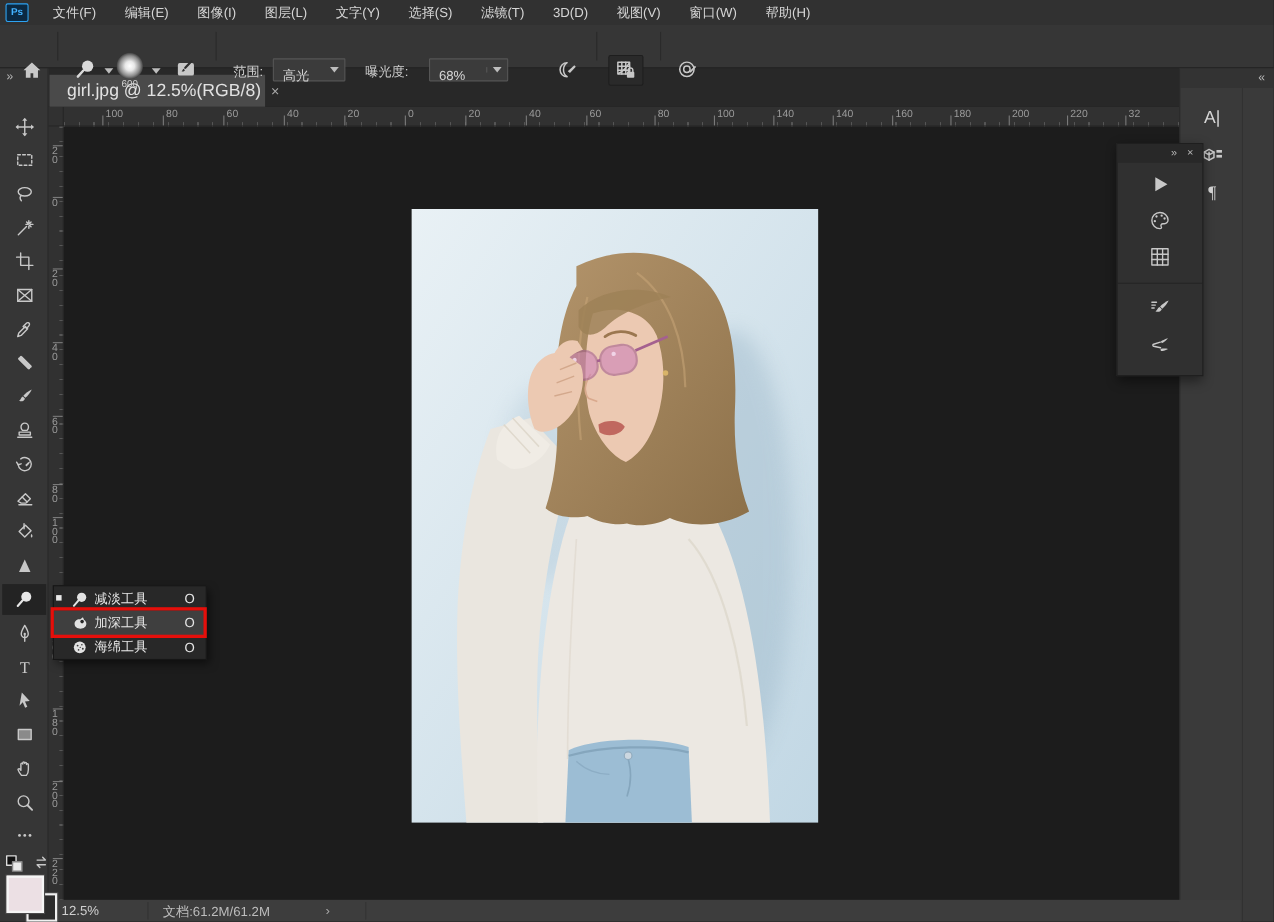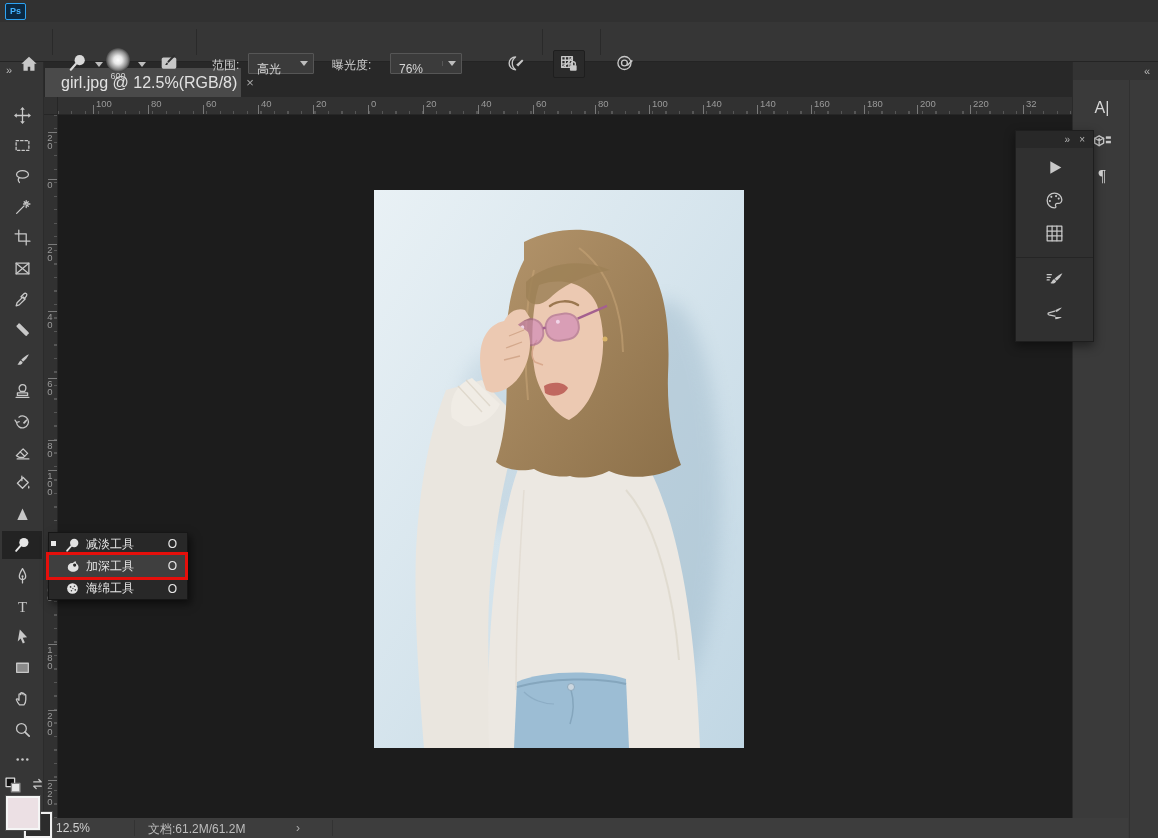--- a/index.html
+++ b/index.html
@@ -92,20 +92,33 @@
   .mini-colors { left:5px; top:777px; z-index:9; }
   .swap-arrows { left:30px; top:776px; z-index:9; }
   .swatch-bg { left:24px; top:812px; width:28px; height:26px; background:#2c2c2c; border:2px solid #f0f0f0; box-shadow:0 0 0 1px #4a4a4a; z-index:11; }
   .swatch-fg { left:6px; top:796px; width:34px; height:34px; background:#ece0e4; border:2px solid #f5f5f5; box-shadow:0 0 0 1px #4a4a4a; z-index:12; }
 </style>
 </head>
 <body>
 
 <div class="abs menubar">
   <div class="ps-logo">Ps</div>
+  <div style="display:flex" id="menu-items">
+      <div class="menu-item">文件(F)</div>
+      <div class="menu-item">编辑(E)</div>
+      <div class="menu-item">图像(I)</div>
+      <div class="menu-item">图层(L)</div>
+      <div class="menu-item">文字(Y)</div>
+      <div class="menu-item">选择(S)</div>
+      <div class="menu-item">滤镜(T)</div>
+      <div class="menu-item">3D(D)</div>
+      <div class="menu-item">视图(V)</div>
+      <div class="menu-item">窗口(W)</div>
+      <div class="menu-item">帮助(H)</div>
+    </div>
 </div>
 
 <div class="abs optionsbar">
   <div class="abs opt-icon" style="left:20px;top:33px" id="ic-home">
       <svg width="18" height="18" viewBox="0 0 16 16" fill="none" stroke="#c8c8c8" stroke-width="1.2" stroke-linecap="round" stroke-linejoin="round">
         <path fill="#c8c8c8" stroke="none" d="M8 1.6L1.2 7.8h1.9V14h3.8v-3.6h2.2V14h3.8V7.8h1.9z"></path>
       </svg>
     </div>
   <div class="abs opt-sep" style="left:52px"></div>
   <div class="abs opt-icon" style="left:68px;top:31px" id="ic-toolthumb">
@@ -130,21 +143,21 @@
   <div class="abs opt-sep" style="left:196px"></div>
   <div class="abs opt-label" style="left:212px;top:35px">范围:</div>
   <div class="abs opt-select" style="left:248px;top:31px;width:66px">
     <span class="sel-text">高光</span>
     <span class="sel-caret">
         <span class="caret" style="display:block"></span>
       </span>
   </div>
   <div class="abs opt-label" style="left:332px;top:35px">曝光度:</div>
   <div class="abs opt-select" style="left:390px;top:31px;width:72px">
-    <span class="sel-text">76%</span>
+    <span class="sel-text">68%</span>
     <span class="sel-caret" style="border-left:1px solid #565656">
         <span class="caret" style="display:block"></span>
       </span>
   </div>
   <div class="abs opt-icon" style="left:506px;top:32px" id="ic-airbrush">
       <svg width="18" height="18" viewBox="0 0 16 16" fill="none" stroke="#c8c8c8" stroke-width="1.2" stroke-linecap="round" stroke-linejoin="round">
         <path d="M8.5 2.6A5.7 5.7 0 108.5 14 7 7 0 018.5 2.6z"></path>
         <path fill="#c8c8c8" stroke="none" d="M9 9.5l5.3-4.7 1.2 1.2L10.8 11z"></path>
       </svg>
     </div>

